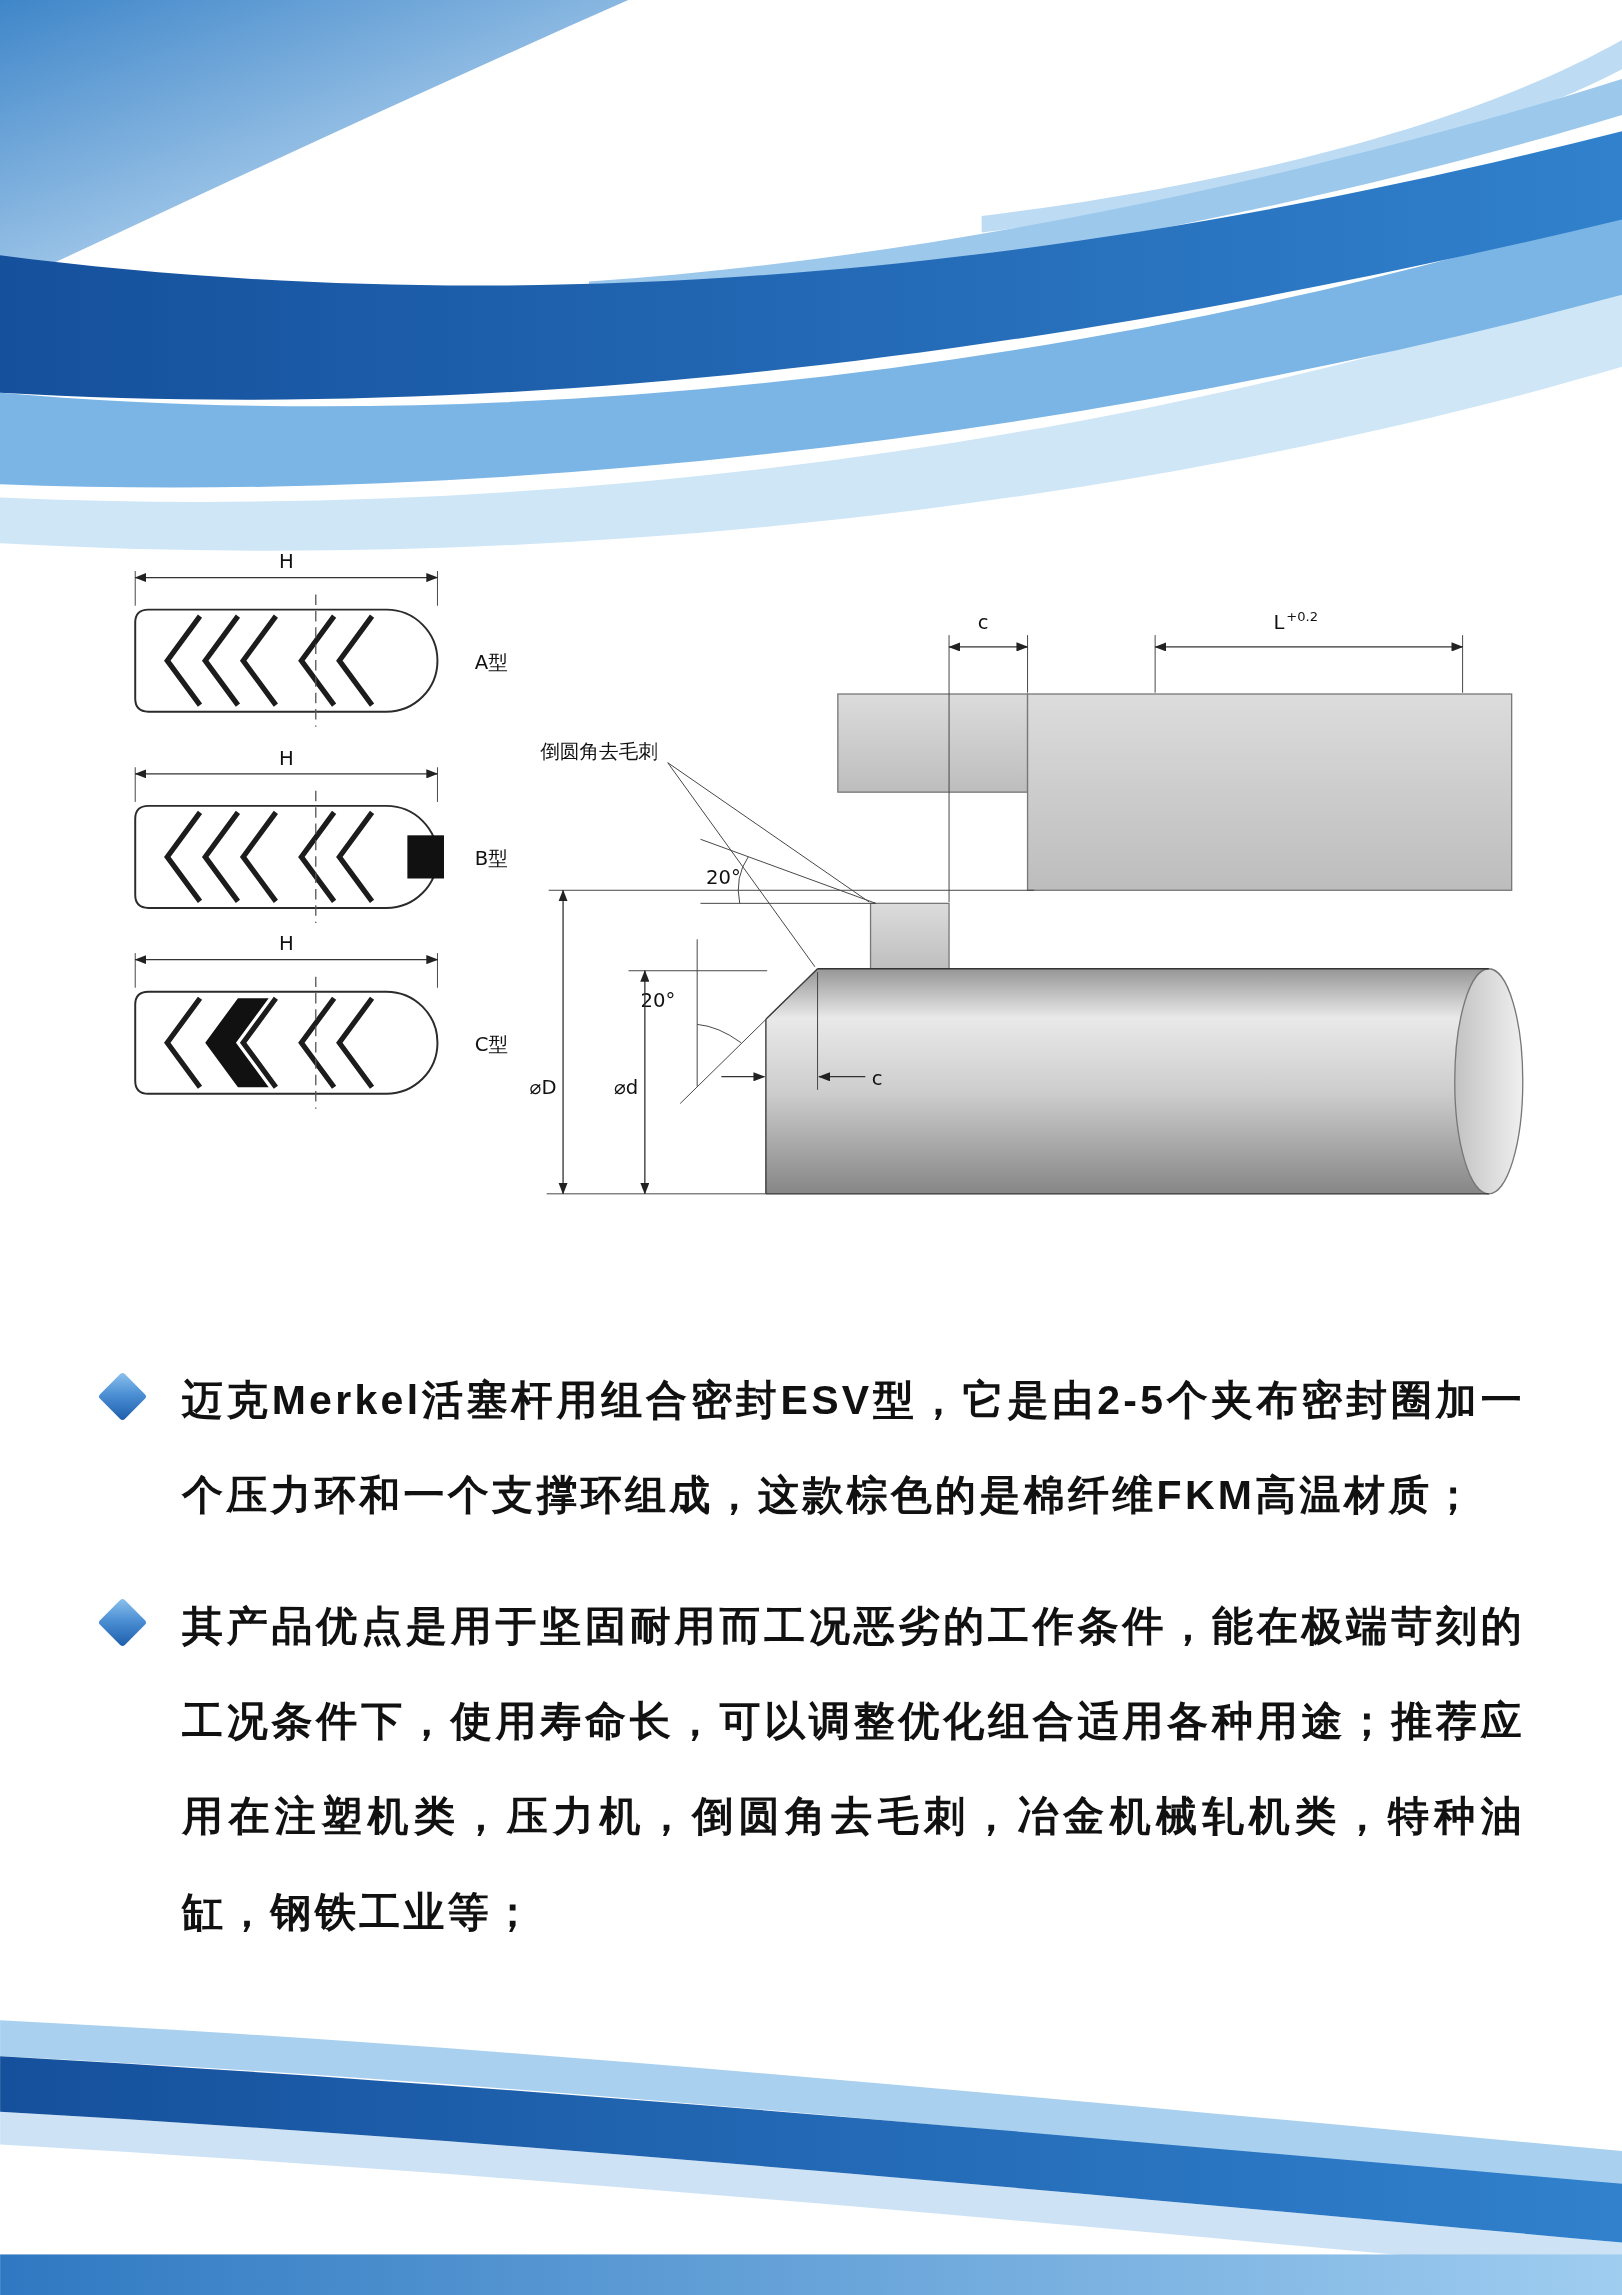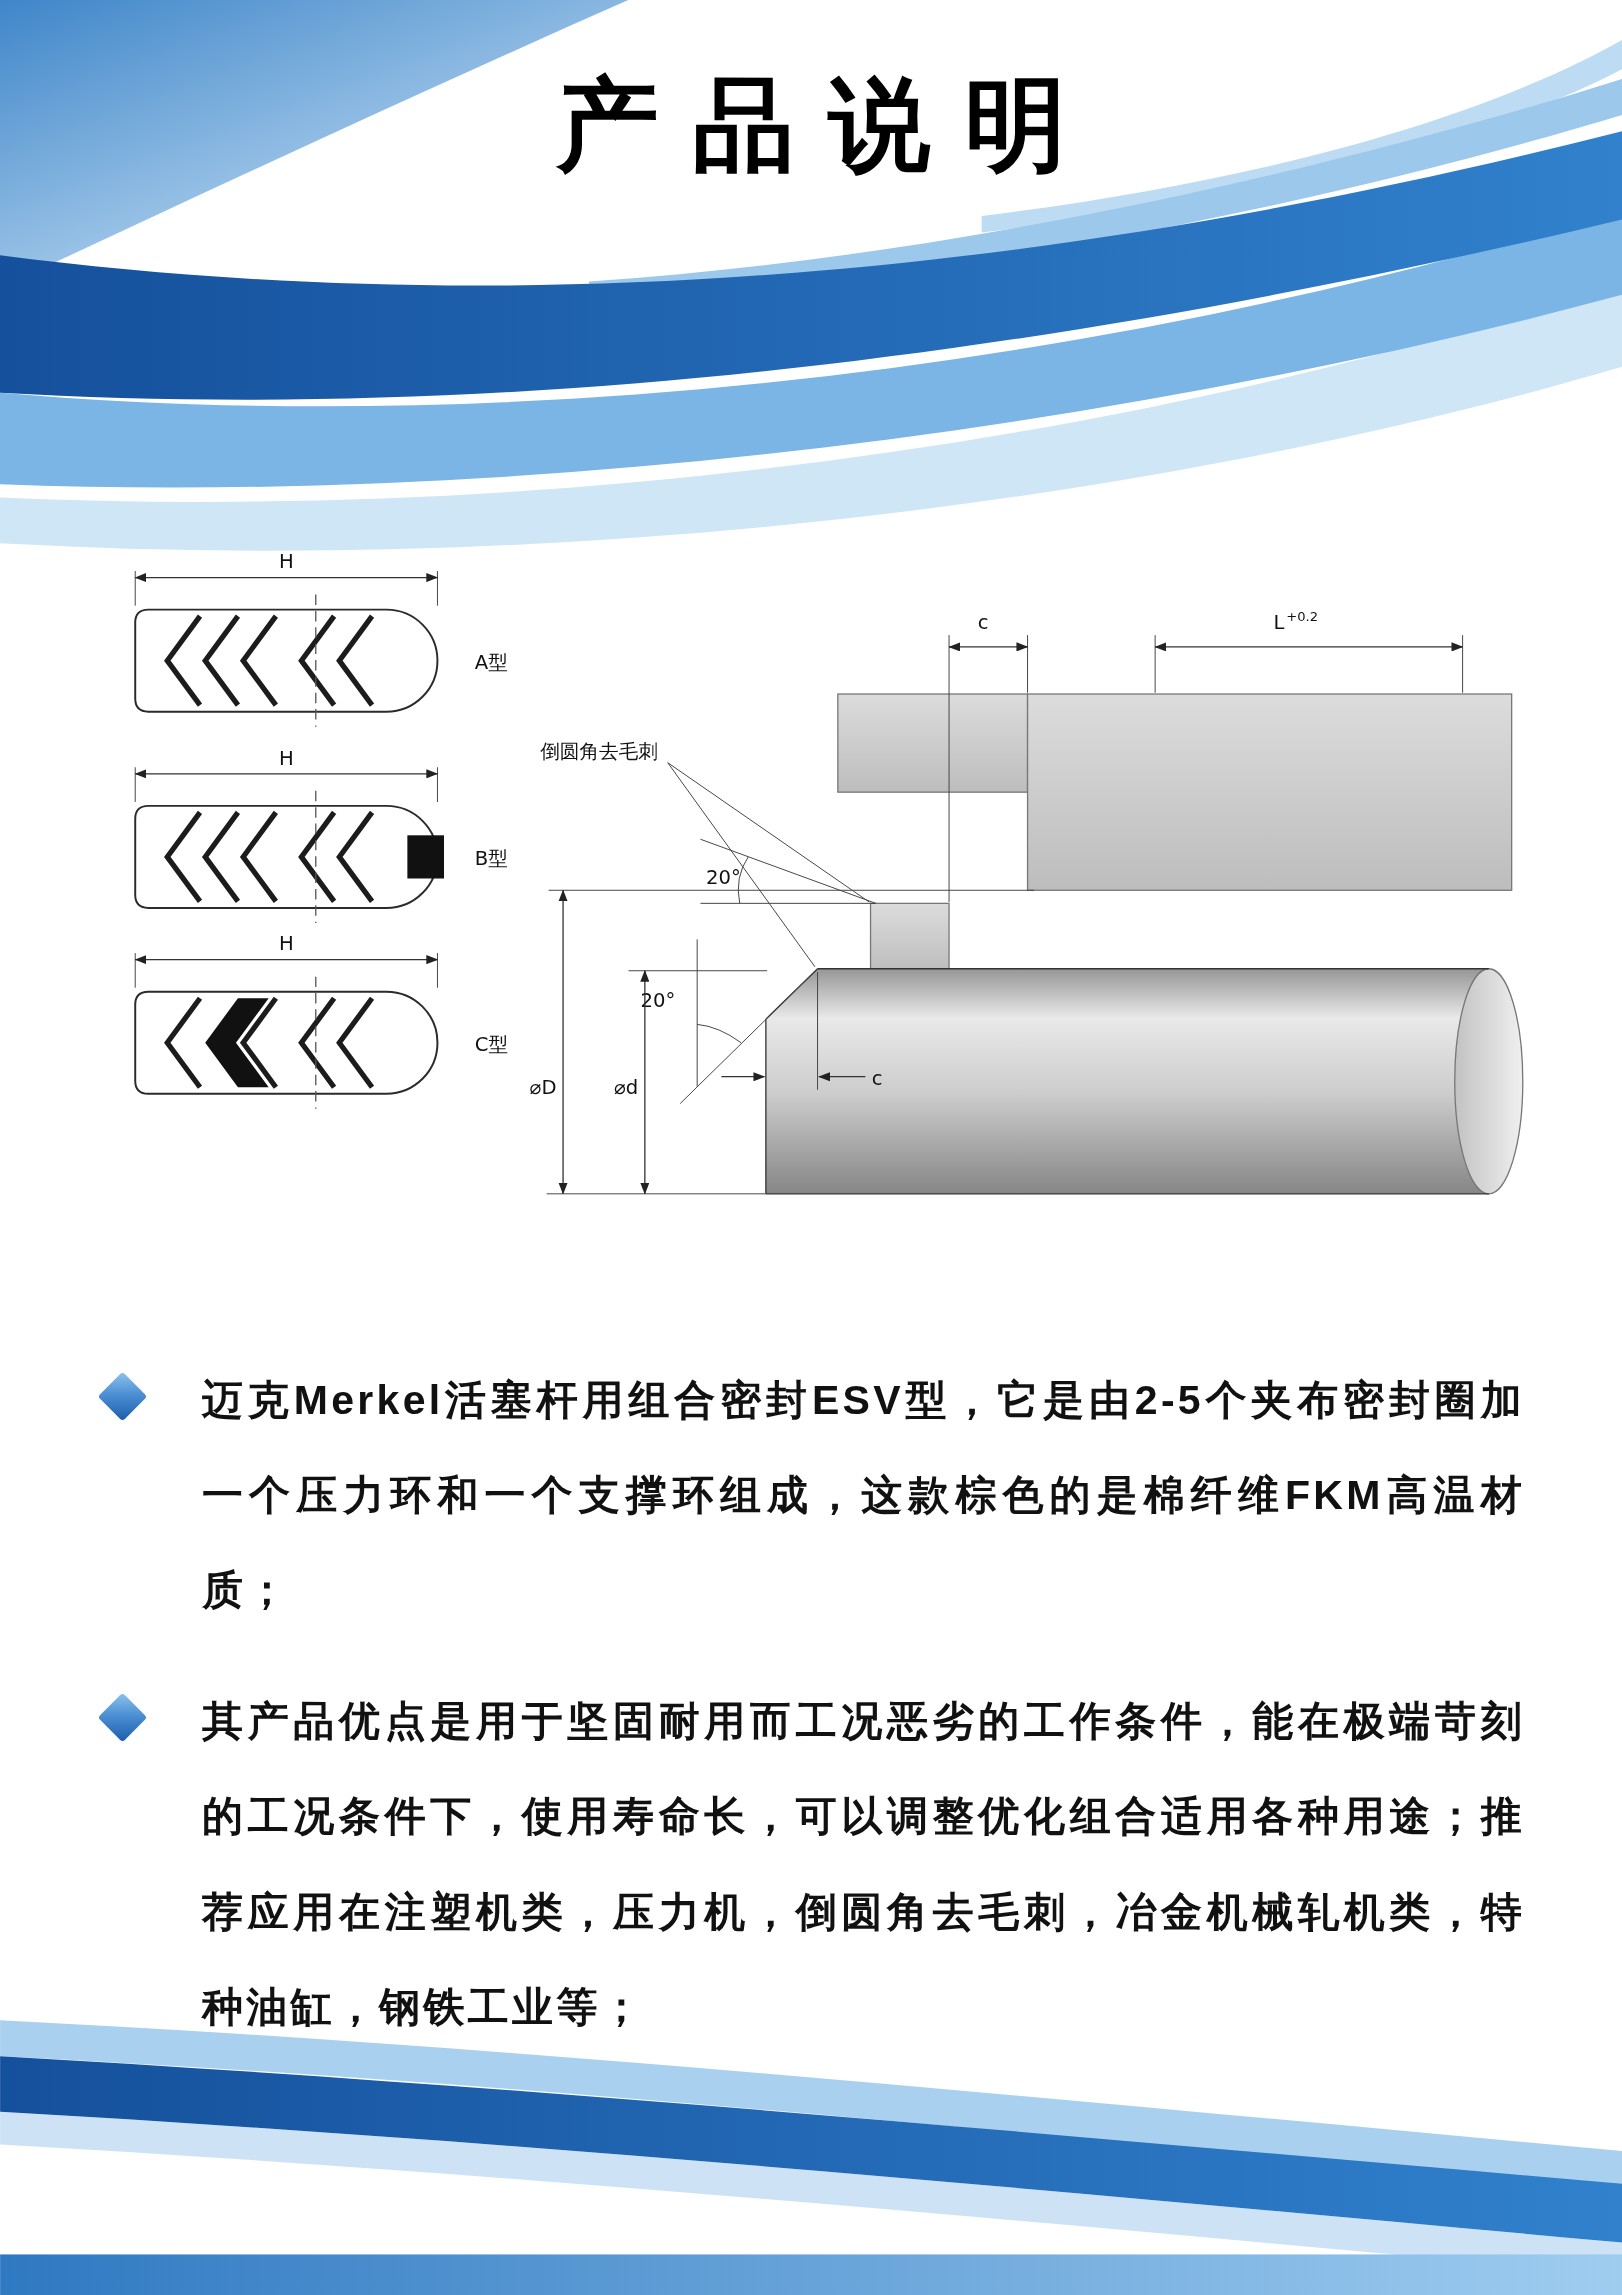--- a/index.html
+++ b/index.html
@@ -27,21 +27,21 @@
     position:absolute;left:98px;top:1353px;width:1427px;z-index:3;
     display:flex;flex-direction:column;gap:36px;
   }
   .bullet{display:flex;align-items:flex-start;}
   .diamond{
     width:35px;height:35px;flex:0 0 auto;margin:26px 6.5px 0 6.5px;
     transform:rotate(45deg);border-radius:3.3px;
     background:linear-gradient(135deg,#8ec3ee 0%,#4d90d4 45%,#1c5cab 100%);
   }
   .bullet-text{
-    margin-left:56px;flex:1 1 auto;
+    margin-left:36px;flex:1 1 auto;
     font-size:41px;line-height:2.32;font-weight:700;color:#111;
     letter-spacing:3.3px;text-align:justify;
   }
 </style>
 </head>
 <body>
 
 <div class="page">
 
   <svg class="header-svg" width="1623" height="563" viewBox="0 0 2480 860">
@@ -56,21 +56,20 @@
       </linearGradient>
     </defs>
     <path d="M0,0 L960,0 C620,150 300,300 0,440 Z" fill="url(#gTL)"></path>
     <path d="M1500,330 C1900,280 2250,190 2480,60 L2480,105 C2250,225 1900,305 1500,355 Z" fill="#bddcf4"></path>
     <path d="M900,430 C1500,390 2100,240 2480,120 L2480,175 C2100,290 1500,430 900,460 Z" fill="#9cc8ec"></path>
     <path d="M0,760 C900,800 1800,660 2480,430 L2480,560 C1800,760 900,880 0,830 Z" fill="#cfe6f7"></path>
     <path d="M0,600 C800,670 1700,560 2480,320 L2480,450 C1700,660 800,770 0,740 Z" fill="#7ab5e5"></path>
     <path d="M0,390 C700,480 1500,450 2480,200 L2480,335 C1500,570 700,640 0,600 Z" fill="url(#gDark)"></path>
   </svg>
 
-  <div class="page-title">产品说明</div>
 
   <div class="diagram-wrap">
     <svg width="1531" height="700" viewBox="0 0 2340 1070">
       <defs>
         <marker id="arr" markerUnits="userSpaceOnUse" markerWidth="18" markerHeight="14" refX="17" refY="7" orient="auto-start-reverse">
           <path d="M0,0 L18,7 L0,14 Z" fill="#222"></path>
         </marker>
         <linearGradient id="rodGrad" x1="0" y1="0" x2="0" y2="1">
           <stop offset="0" stop-color="#969696"></stop>
             <stop offset="0.22" stop-color="#e9e9e9"></stop>

